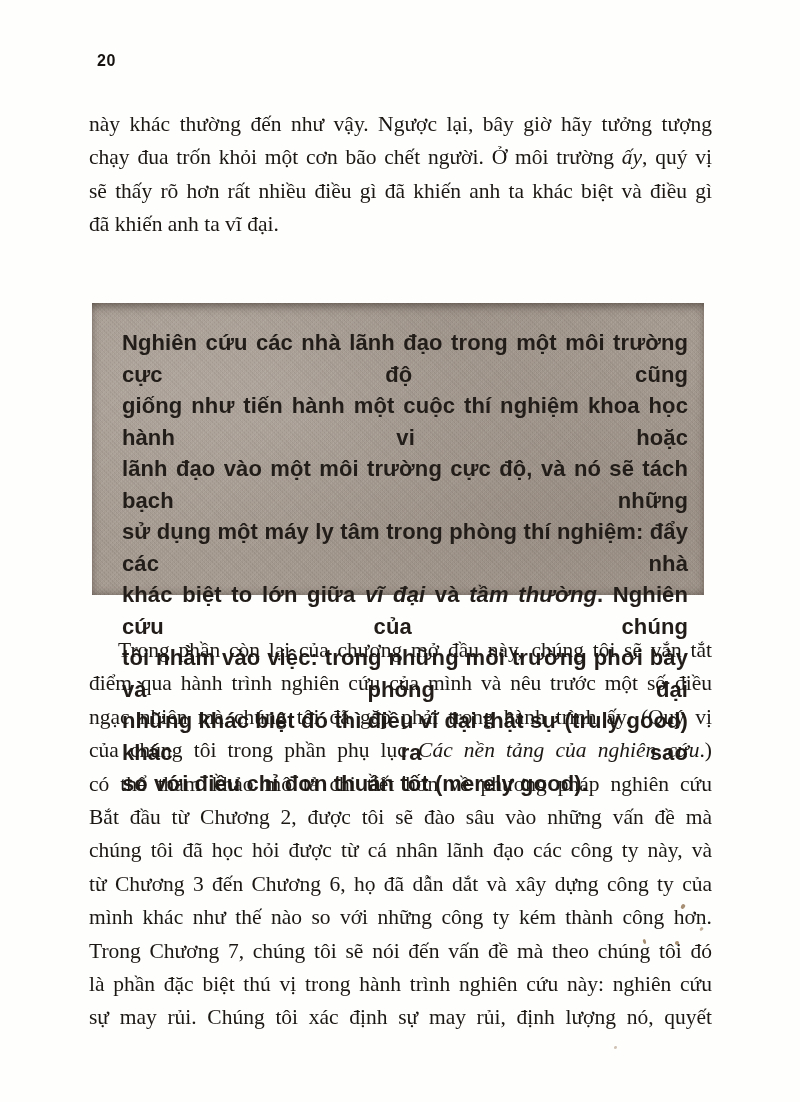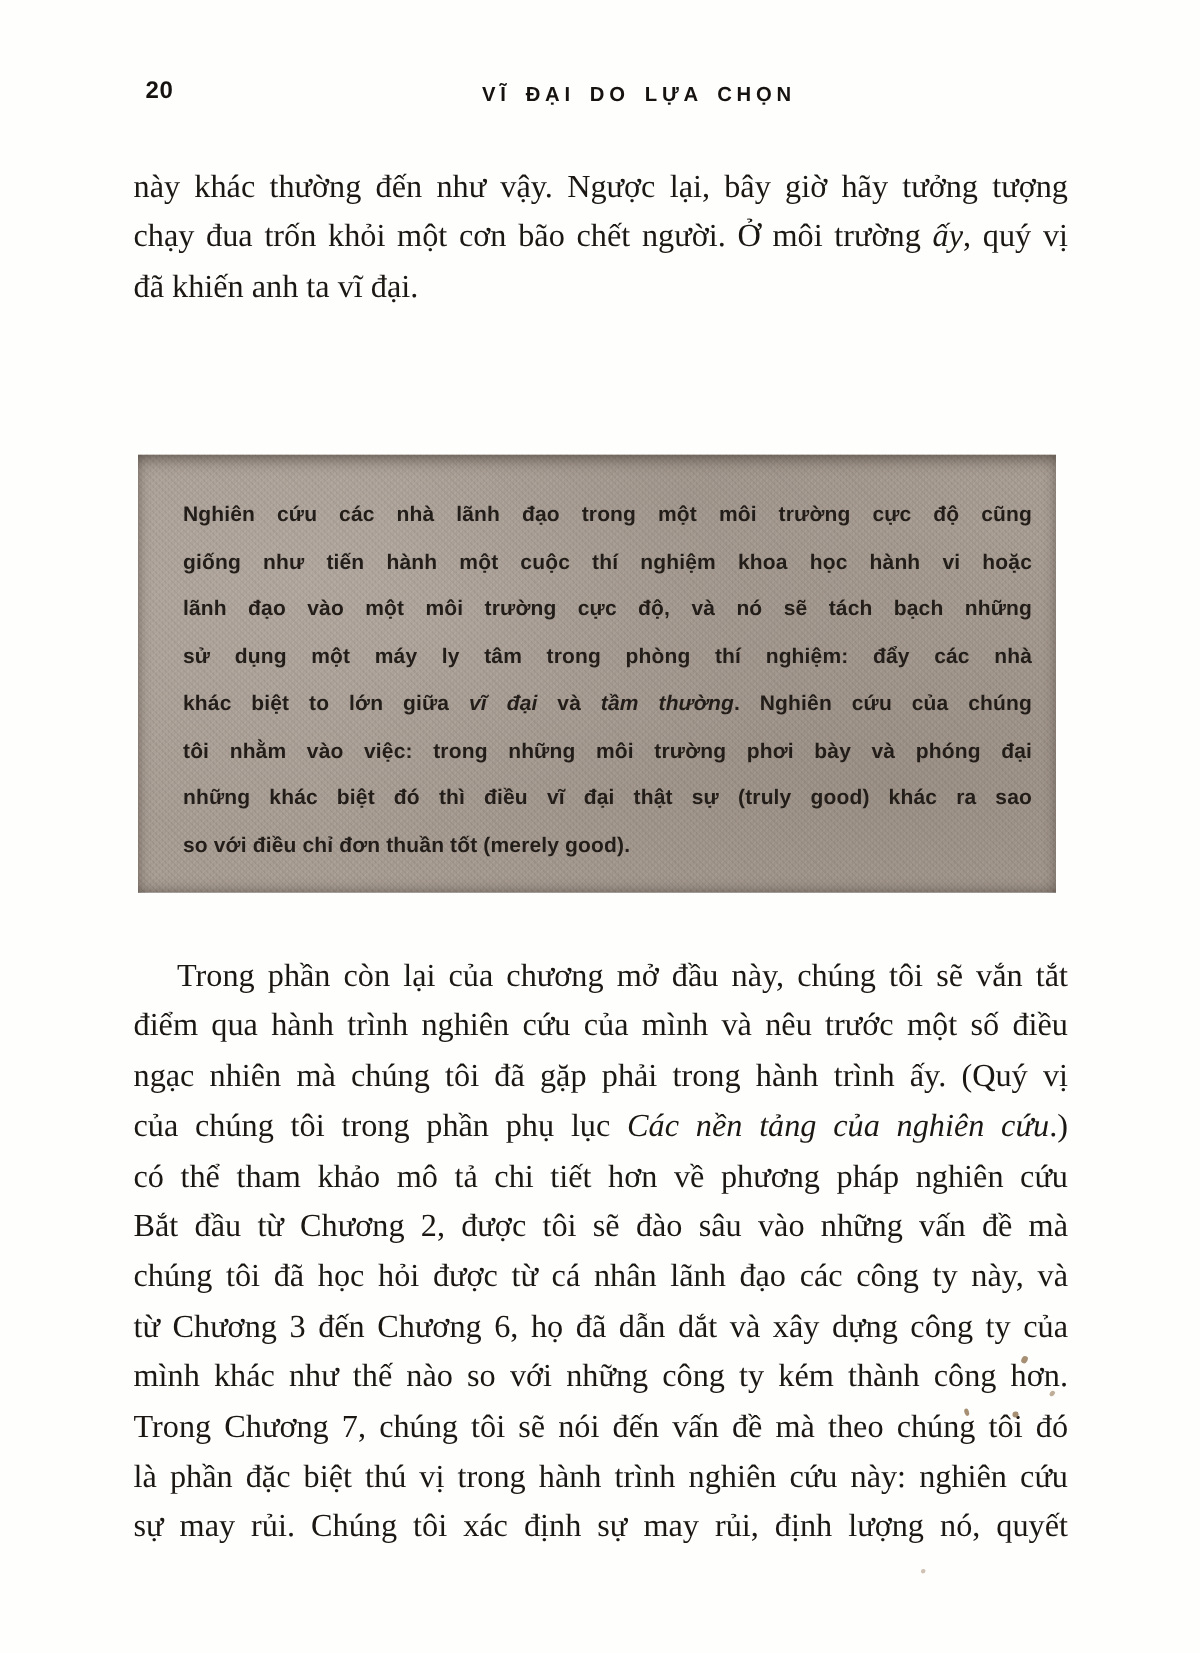--- a/index.html
+++ b/index.html
@@ -54,21 +54,21 @@
       repeating-linear-gradient(45deg, rgba(58,48,40,0.07) 0 1px, transparent 1px 3px),
       repeating-linear-gradient(-45deg, rgba(255,255,255,0.06) 0 1px, transparent 1px 3px),
       repeating-linear-gradient(90deg, rgba(58,48,40,0.04) 0 1px, transparent 1px 2px);
     box-shadow:
       inset 0 9px 10px -6px rgba(48,38,32,0.55),
       inset 0 -7px 9px -6px rgba(48,38,32,0.40),
       inset 7px 0 9px -7px rgba(48,38,32,0.35),
       inset -7px 0 9px -7px rgba(48,38,32,0.30);
     font-family:"Liberation Sans","DejaVu Sans",sans-serif;
     font-weight:600;
-    font-size:14px;line-height:31.5px;
+    font-size:22px;line-height:31.5px;
     color:#221d19;
   }
   .callout .line{letter-spacing:0.1px;}
   i{font-style:italic;}
   
   .speck{
     position:absolute;border-radius:50% 40% 55% 45%;
     background:#8a6a46;opacity:0.75;
   }
   .speck.s1{left:681px;top:904px;width:4px;height:5px;transform:rotate(25deg);}
@@ -77,25 +77,25 @@
   .speck.s4{left:614px;top:1046px;width:3px;height:3px;opacity:0.4;}
   .speck.s5{left:700px;top:927px;width:3px;height:4px;transform:rotate(40deg);opacity:0.55;}
 </style>
 </head>
 <body>
 
 <div class="page">
 
   <span class="page-number">20</span>
 
-  <div class="running-title">VĨ ĐẠI DO LỰA CHỌN</div>
 
   <div class="para para-opening">
       <div class="line"><span>này khác thường đến như vậy. Ngược lại, bây giờ hãy tưởng tượng</span></div>
       <div class="line"><span>chạy đua trốn khỏi một cơn bão chết người. Ở môi trường </span><i>ấy</i><span>, quý vị</span></div>
+      <div class="line"><span>sẽ thấy rõ hơn rất nhiều điều gì đã khiến anh ta khác biệt và điều gì</span></div>
       <div class="line flush"><span>đã khiến anh ta vĩ đại.</span></div>
     </div>
 
   <div class="callout">
       <div class="line"><span>Nghiên cứu các nhà lãnh đạo trong một môi trường cực độ cũng</span></div>
       <div class="line"><span>giống như tiến hành một cuộc thí nghiệm khoa học hành vi hoặc</span></div>
       <div class="line"><span>lãnh đạo vào một môi trường cực độ, và nó sẽ tách bạch những</span></div>
       <div class="line"><span>sử dụng một máy ly tâm trong phòng thí nghiệm: đẩy các nhà</span></div>
       <div class="line"><span>khác biệt to lớn giữa </span><i>vĩ đại</i><span> và </span><i>tầm thường</i><span>. Nghiên cứu của chúng</span></div>
       <div class="line"><span>tôi nhằm vào việc: trong những môi trường phơi bày và phóng đại</span></div>

